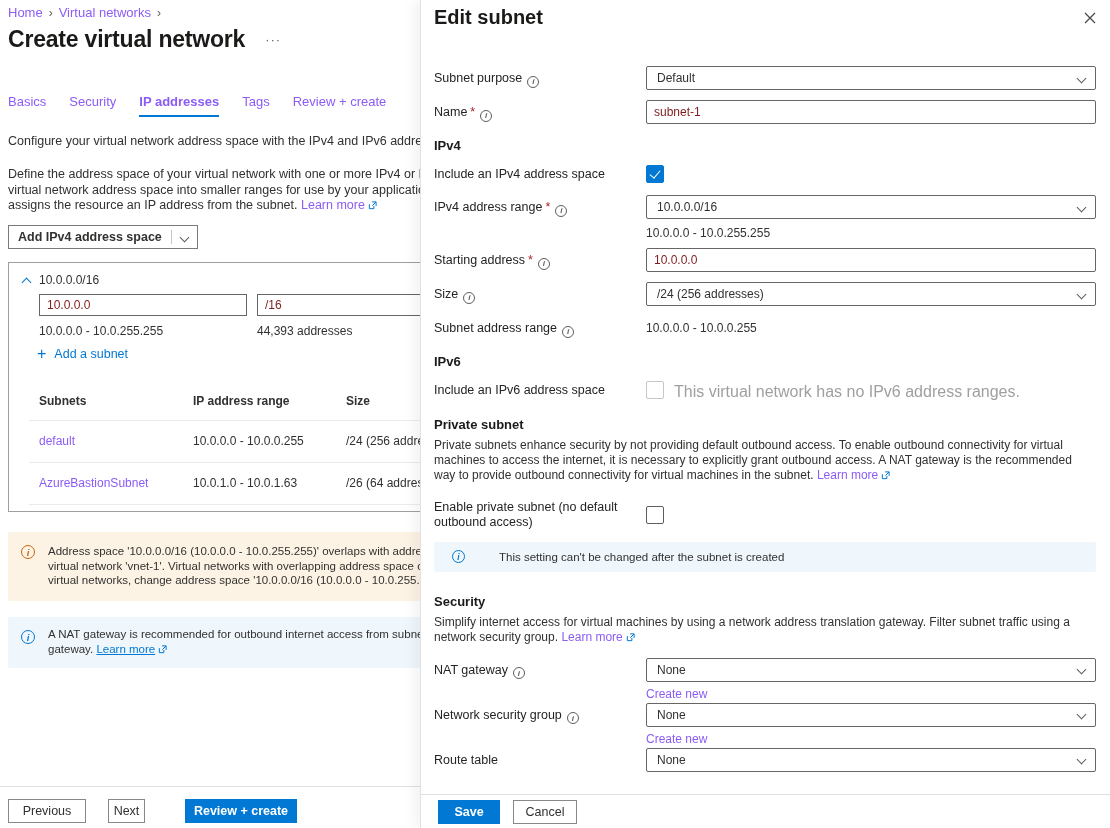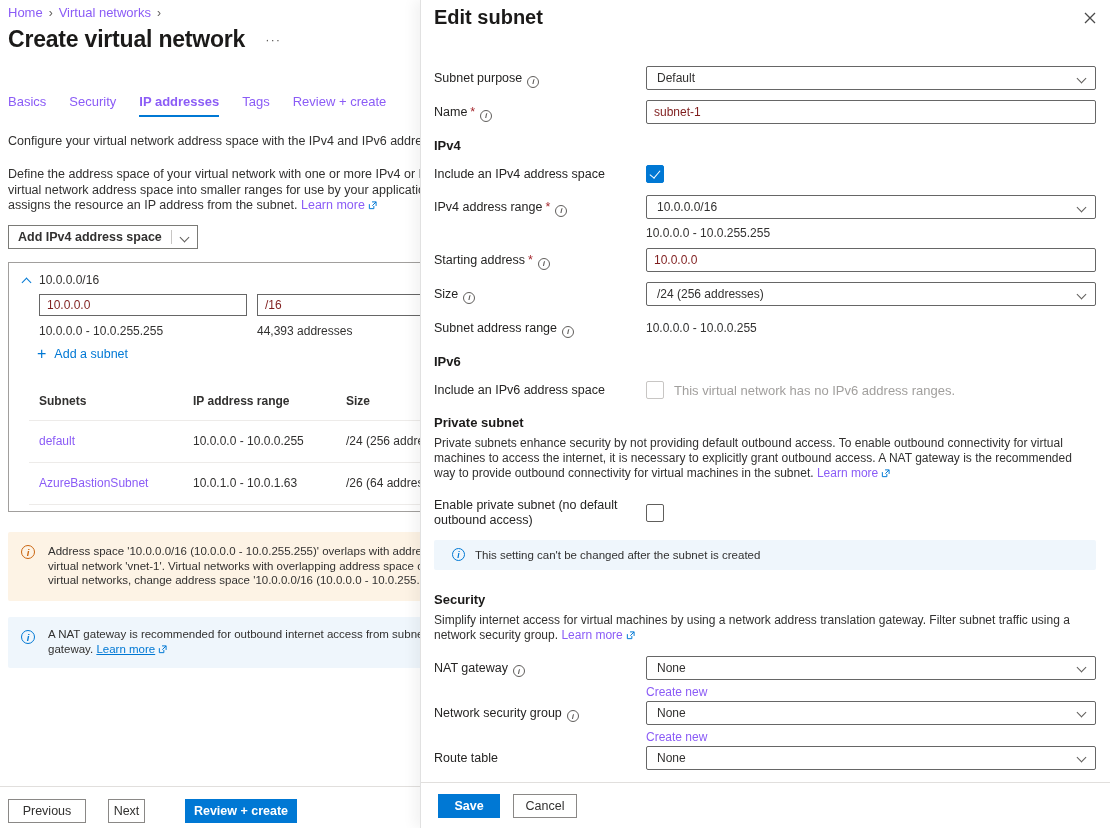--- a/index.html
+++ b/index.html
@@ -95,32 +95,32 @@
   .iicon { display:inline-flex; width:12px; height:12px; border:1px solid #605e5c; border-radius:50%; color:#605e5c;
            font-size:8px; font-style:italic; font-weight:700; align-items:center; justify-content:center; vertical-align:-2px; margin-left:5px; }
   .iicon::after { content:"i"; }
   .req { color:#a4262c; margin-left:3px; }
 
   .cb { width:18px; height:18px; border:1px solid #605e5c; border-radius:2px; background:#fff; cursor:pointer; position:relative; flex-shrink:0; }
   .cb.checked { background:#0078d4; border-color:#0078d4; }
   .cb.checked::after { content:""; position:absolute; left:5px; top:2px; width:5px; height:9px;
                        border-right:1.8px solid #fff; border-bottom:1.8px solid #fff; transform:rotate(40deg); }
   .cb.disabled { border-color:#c8c6c4; cursor:default; }
-  .cb-note { font-size:13px; color:#a19f9d; margin-left:10px; padding-top:2px; }
+  .cb-note { font-size:16px; color:#a19f9d; margin-left:10px; padding-top:2px; }
   .cbrow { display:flex; align-items:flex-start; }
 
-  .panel-note { display:flex; align-items:center; background:#eff6fc; border-radius:2px; height:30px; margin:12px 0 22px 0; padding:0 10px; }
+  .panel-note { display:flex; align-items:center; background:#eff6fc; border-radius:2px; height:30px; margin:12px 0 22px 0; padding:0 10px;gap:24px; }
   .panel-note .msg-icon-inline { width:13px; height:13px; border-radius:50%; border:1.2px solid #0078d4; color:#0078d4; font-size:8.5px;
         font-style:italic; font-weight:700; display:flex; align-items:center; justify-content:center; margin:0 10px 0 8px; flex-shrink:0; }
   .msg-icon-inline::after { content:"i"; }
   .panel-note-text { font-size:11.5px; color:#323130; }
 
   .create-new { font-size:12px; margin-top:5px; }
 
-  .panel-footer { position:absolute; left:0; right:0; bottom:0; height:46px; border-top:1px solid #e1dfdd; background:#fff;
+  .panel-footer { position:absolute; left:0; right:0; bottom:0; height:34px; border-top:1px solid #e1dfdd; background:#fff;
                   display:flex; align-items:center; gap:13px; padding-left:17px; }
   .btn-save { width:62px; }
   .btn-cancel { width:64px; }
 </style>
 </head>
 <body>
 
 <div class="stage">
 
   <div class="left-page">

